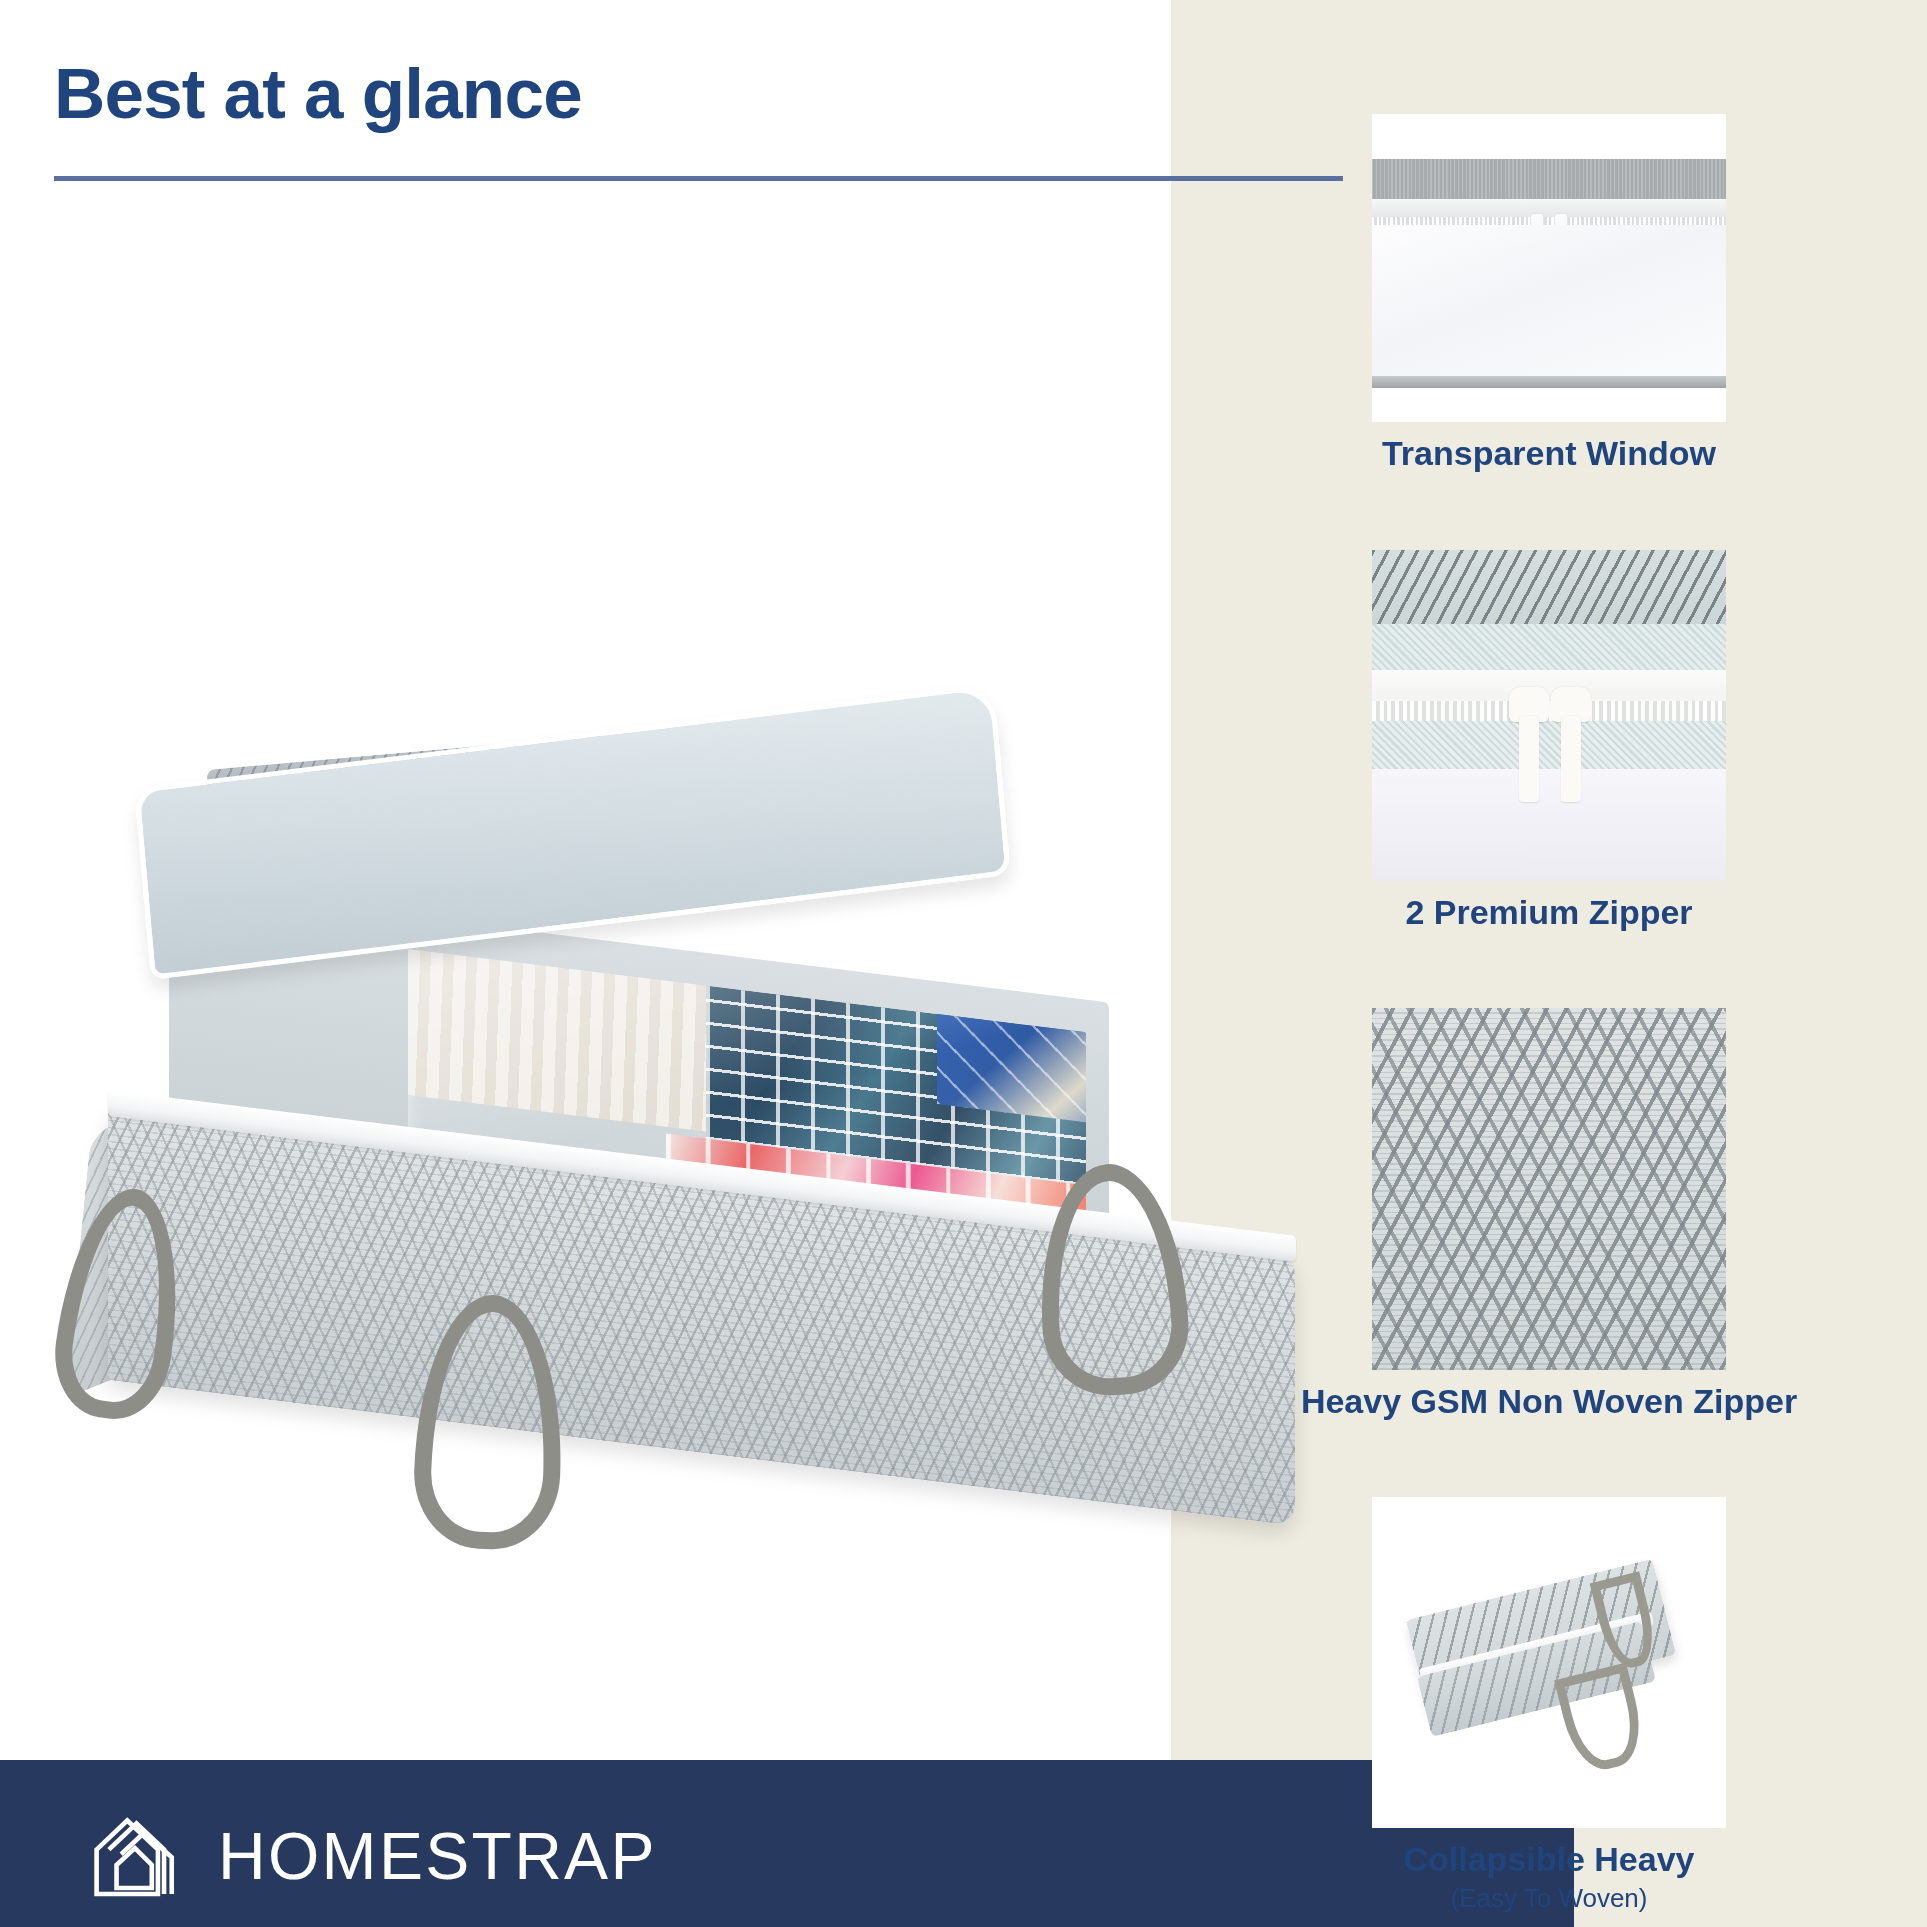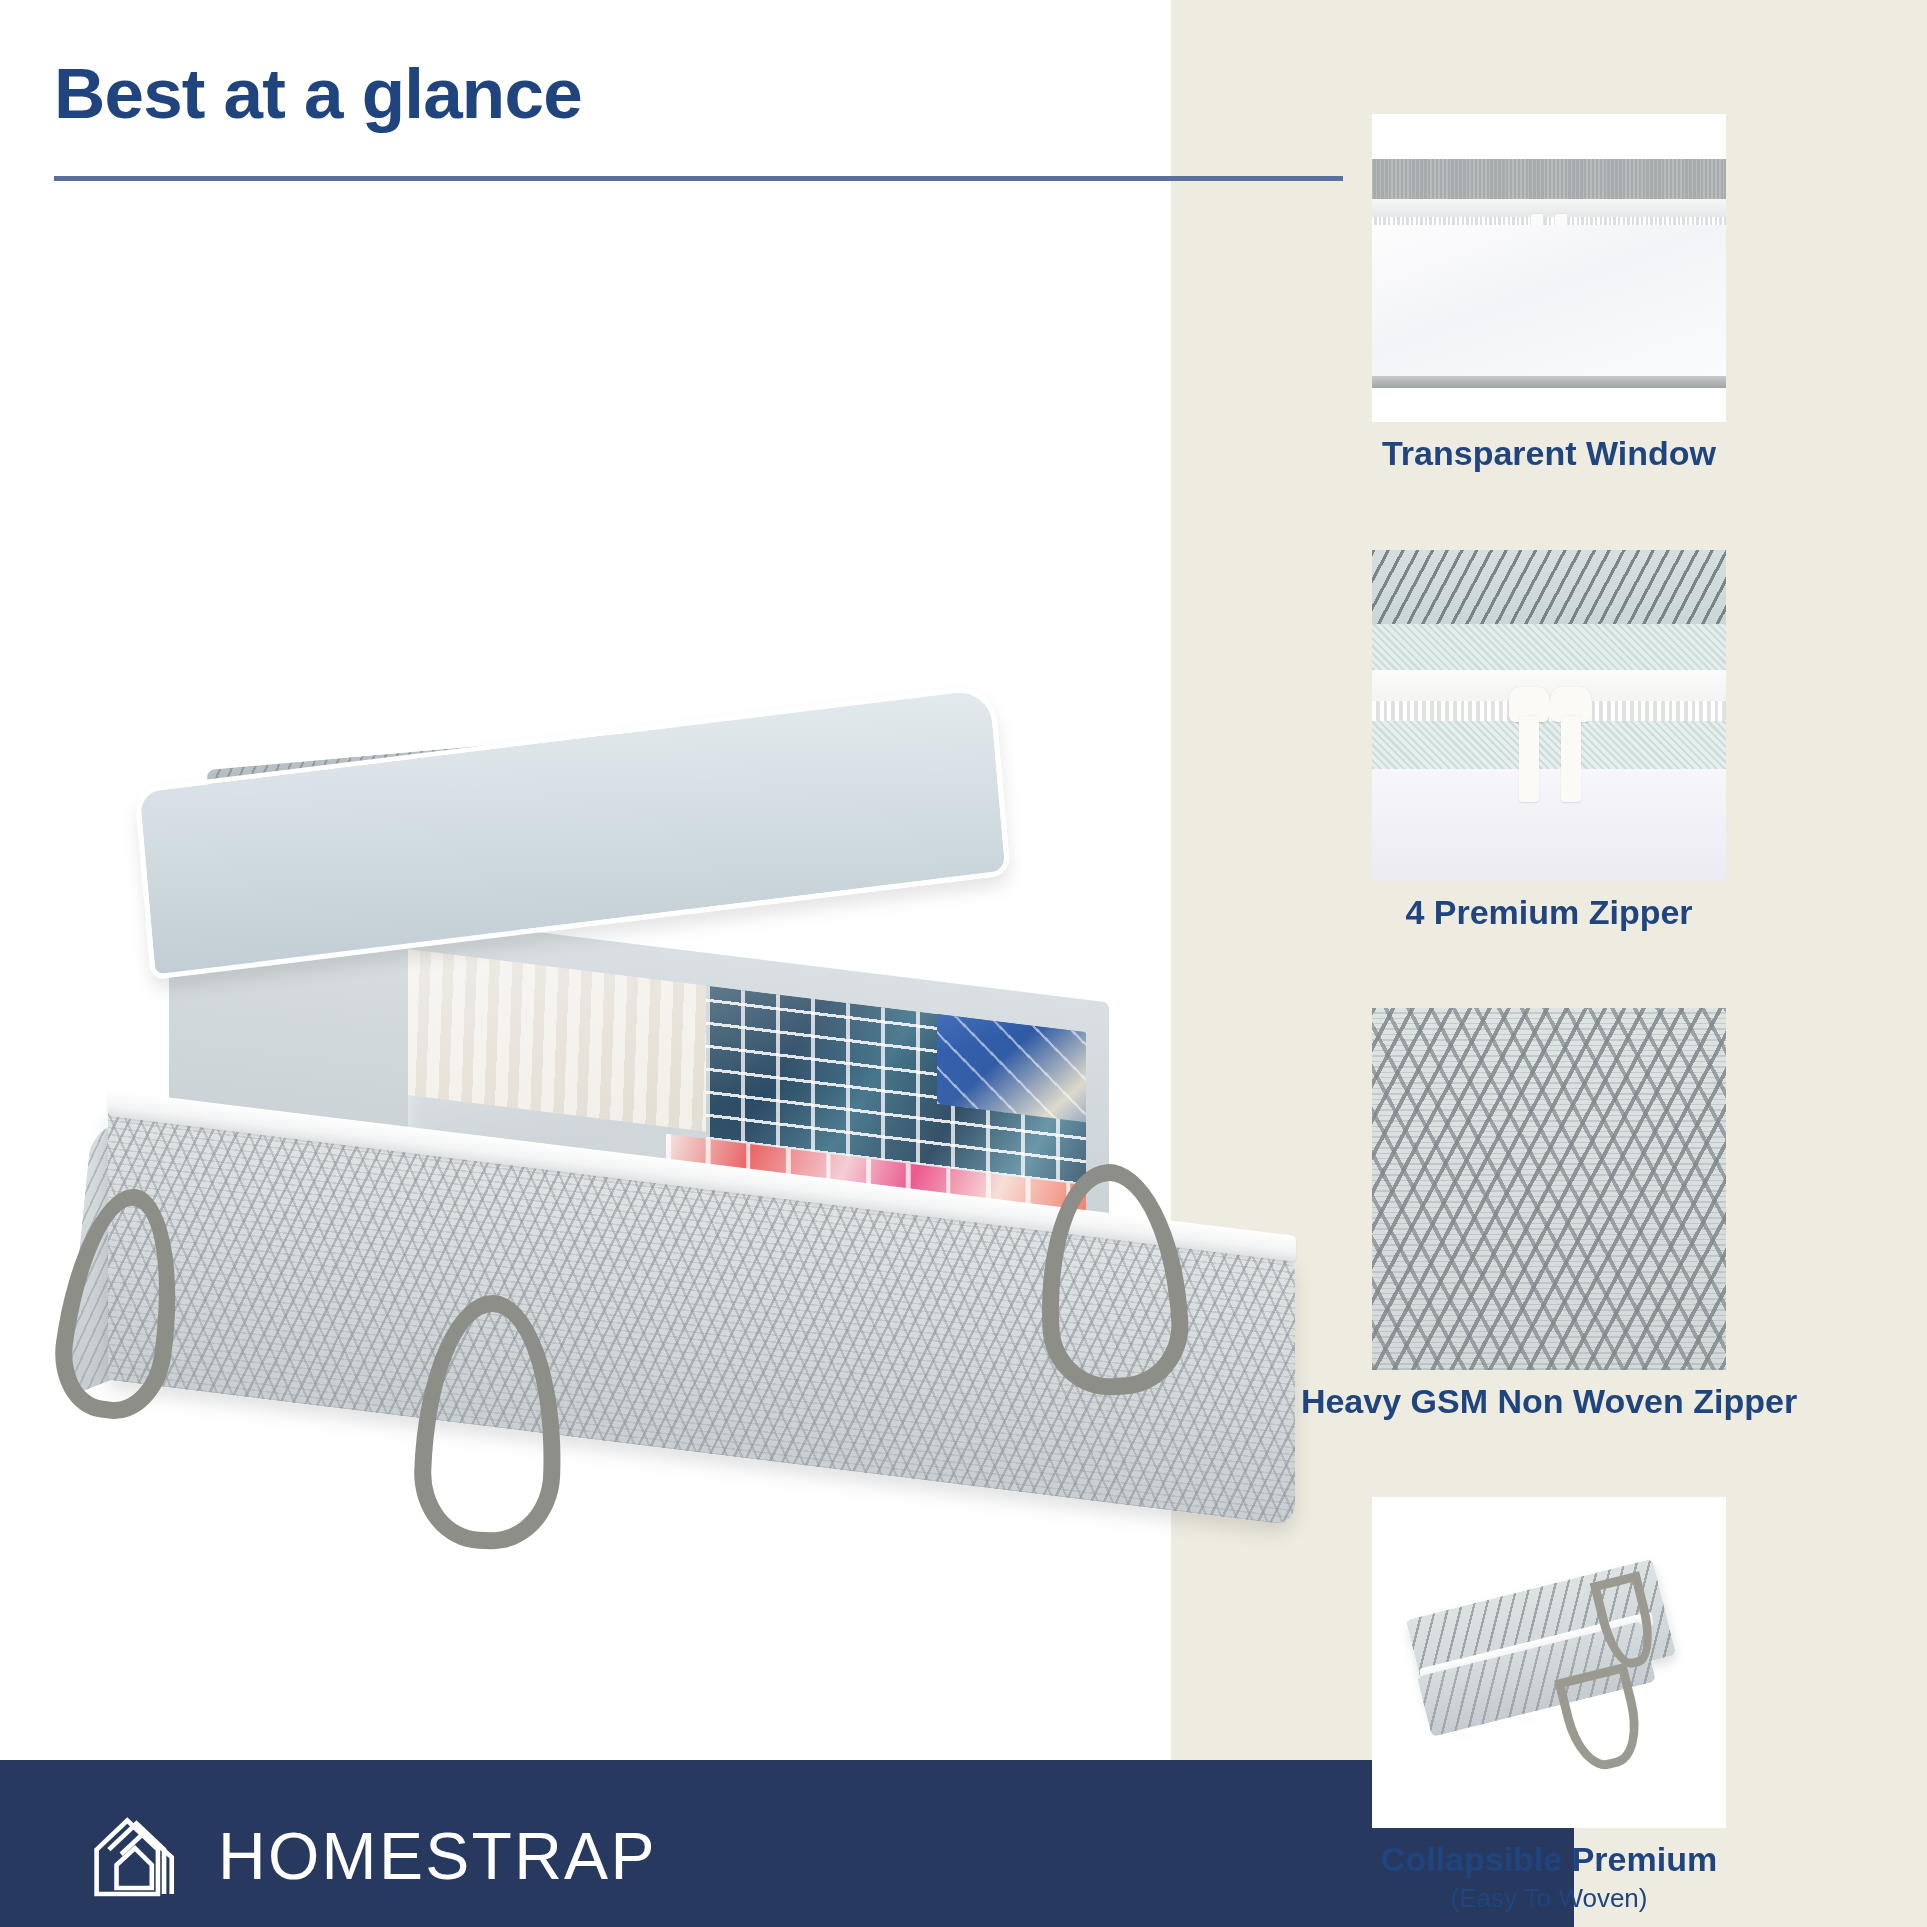--- a/index.html
+++ b/index.html
@@ -322,37 +322,37 @@
         <div class="z-mesh"></div>
         <div class="z-tape"></div>
         <div class="z-teeth"></div>
         <div class="z-mesh2"></div>
         <div class="z-white"></div>
         <div class="z-slider a"></div>
         <div class="z-slider b"></div>
         <div class="z-pull a"></div>
         <div class="z-pull b"></div>
       </div>
-      <div class="feature-label">4 Premium Zipper</div>
+      <div class="feature-label">2 Premium Zipper</div>
     </div>
 
     <div class="feature f3" style="top:967px;">
       <div class="thumb">
         <div class="fab"></div>
       </div>
       <div class="feature-label">Heavy GSM Non Woven Zipper</div>
     </div>
 
     <div class="feature f4" style="top:1456px;">
       <div class="thumb">
         <div class="fold-bag"></div>
         <div class="fold-zip"></div>
         <div class="fold-bag2"></div>
         <div class="fold-handle fh1"></div>
         <div class="fold-handle fh2"></div>
       </div>
-      <div class="feature-label">Collapsible Premium</div>
+      <div class="feature-label">Collapsible Heavy</div>
       <div class="feature-sub">(Easy To Woven)</div>
     </div>
 
   </div>
 </div>
 
 
 </body></html>

